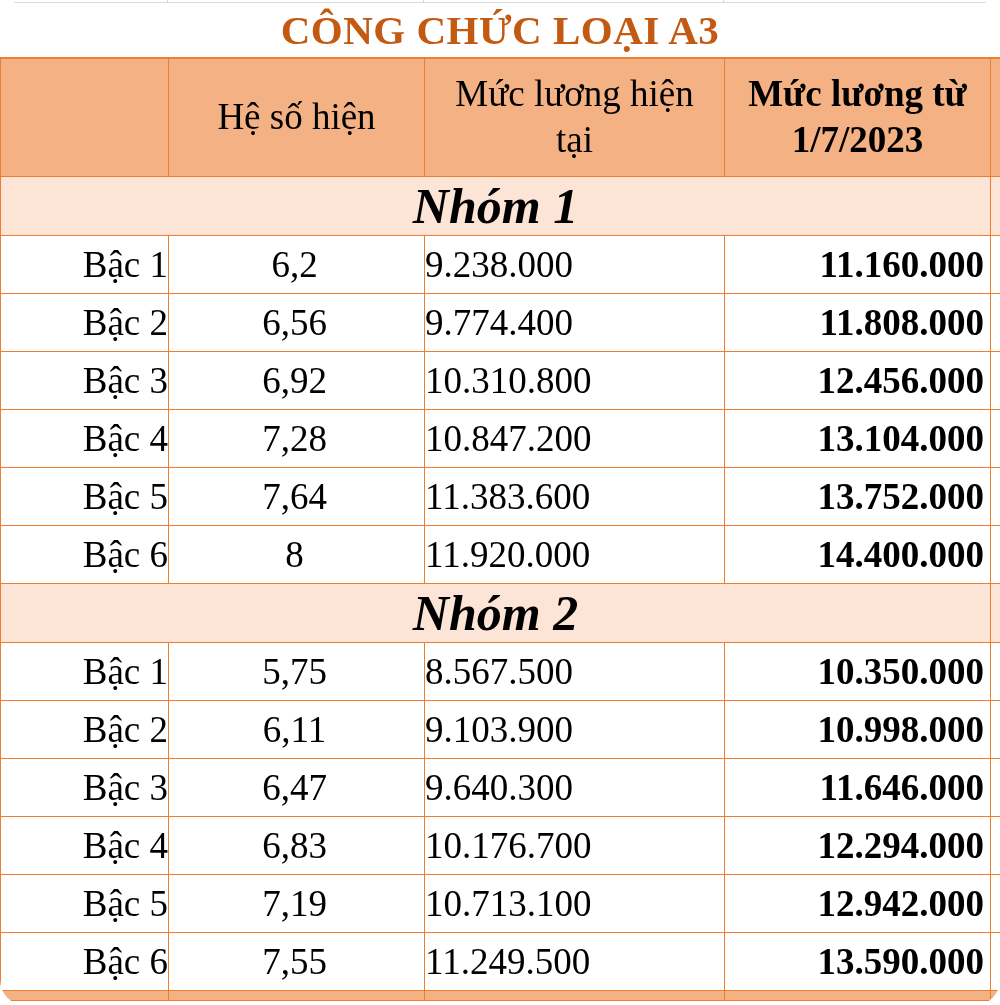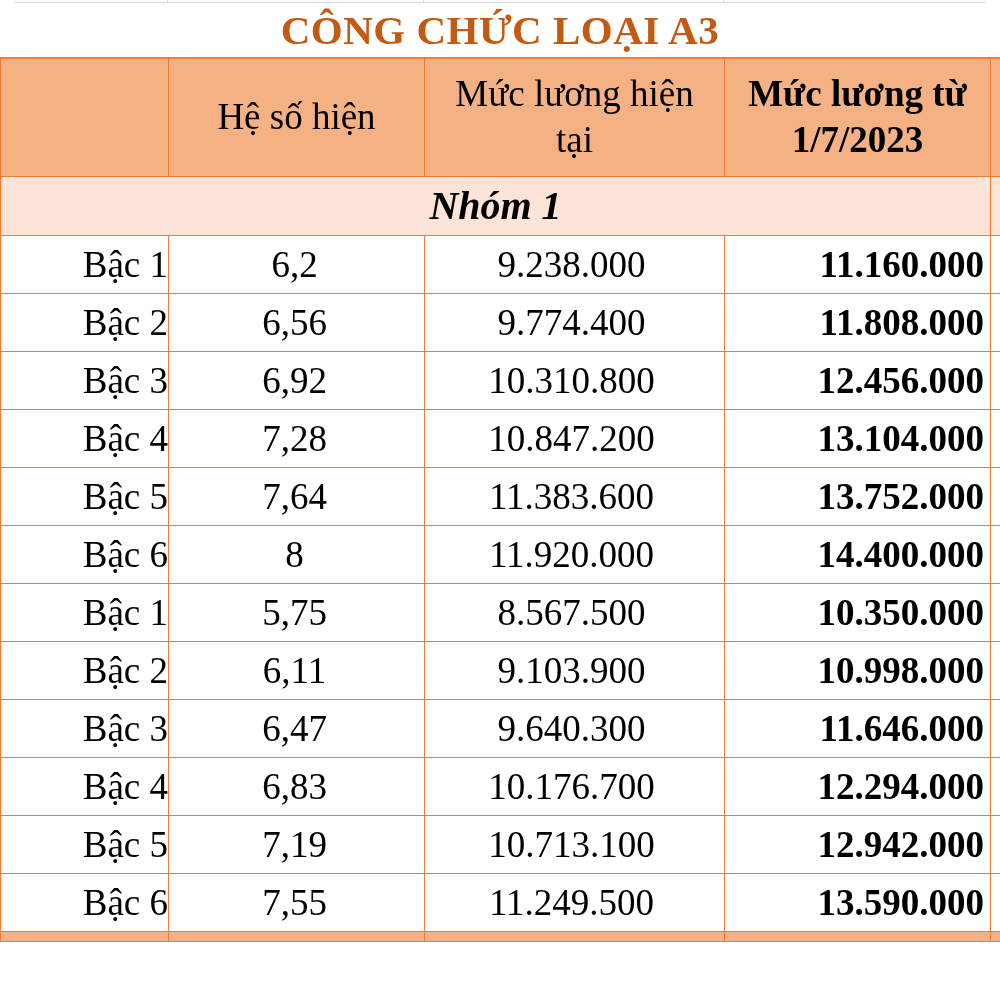--- a/index.html
+++ b/index.html
@@ -63,30 +63,30 @@
     padding:0 12px;
   }
   thead th.h-new{font-weight:bold;padding:0 16px;}
   thead th.c-sliver{padding:0;}
 
   tr.group-row td{
     height:59px;
     background:var(--group-fill);
     text-align:center;vertical-align:middle;
     font-weight:bold;font-style:italic;
-    font-size:40px;
+    font-size:50px;
   }
   tr.data-row td{
     height:58px;
     background:#ffffff;
     vertical-align:middle;
   }
   td.cell-level{text-align:right;padding-left:8px;}
   td.cell-coef{text-align:center;padding-right:4px;}
-  td.cell-cur{text-align:center;padding-right:6px;}
+  td.cell-cur{text-align:left;padding-right:6px;}
   td.cell-new{text-align:right;padding-right:6px;font-weight:bold;}
 
   tfoot td{
     height:10px;
     background:var(--header-fill);
     border-bottom:none;
     padding:0;
   }
 </style>
 </head>
@@ -167,20 +167,24 @@
   </tr>
 
   <tr class="data-row">
     <td class="cell-level">Bậc 6</td>
     <td class="cell-coef">8</td>
     <td class="cell-cur">11.920.000</td>
     <td class="cell-new">14.400.000</td>
     <td class="c-sliver"></td>
   </tr>
 
+  <tr class="group-row">
+    <td colspan="4">Nhóm 2</td>
+    <td class="c-sliver"></td>
+  </tr>
 
   <tr class="data-row">
     <td class="cell-level">Bậc 1</td>
     <td class="cell-coef">5,75</td>
     <td class="cell-cur">8.567.500</td>
     <td class="cell-new">10.350.000</td>
     <td class="c-sliver"></td>
   </tr>
 
   <tr class="data-row">

